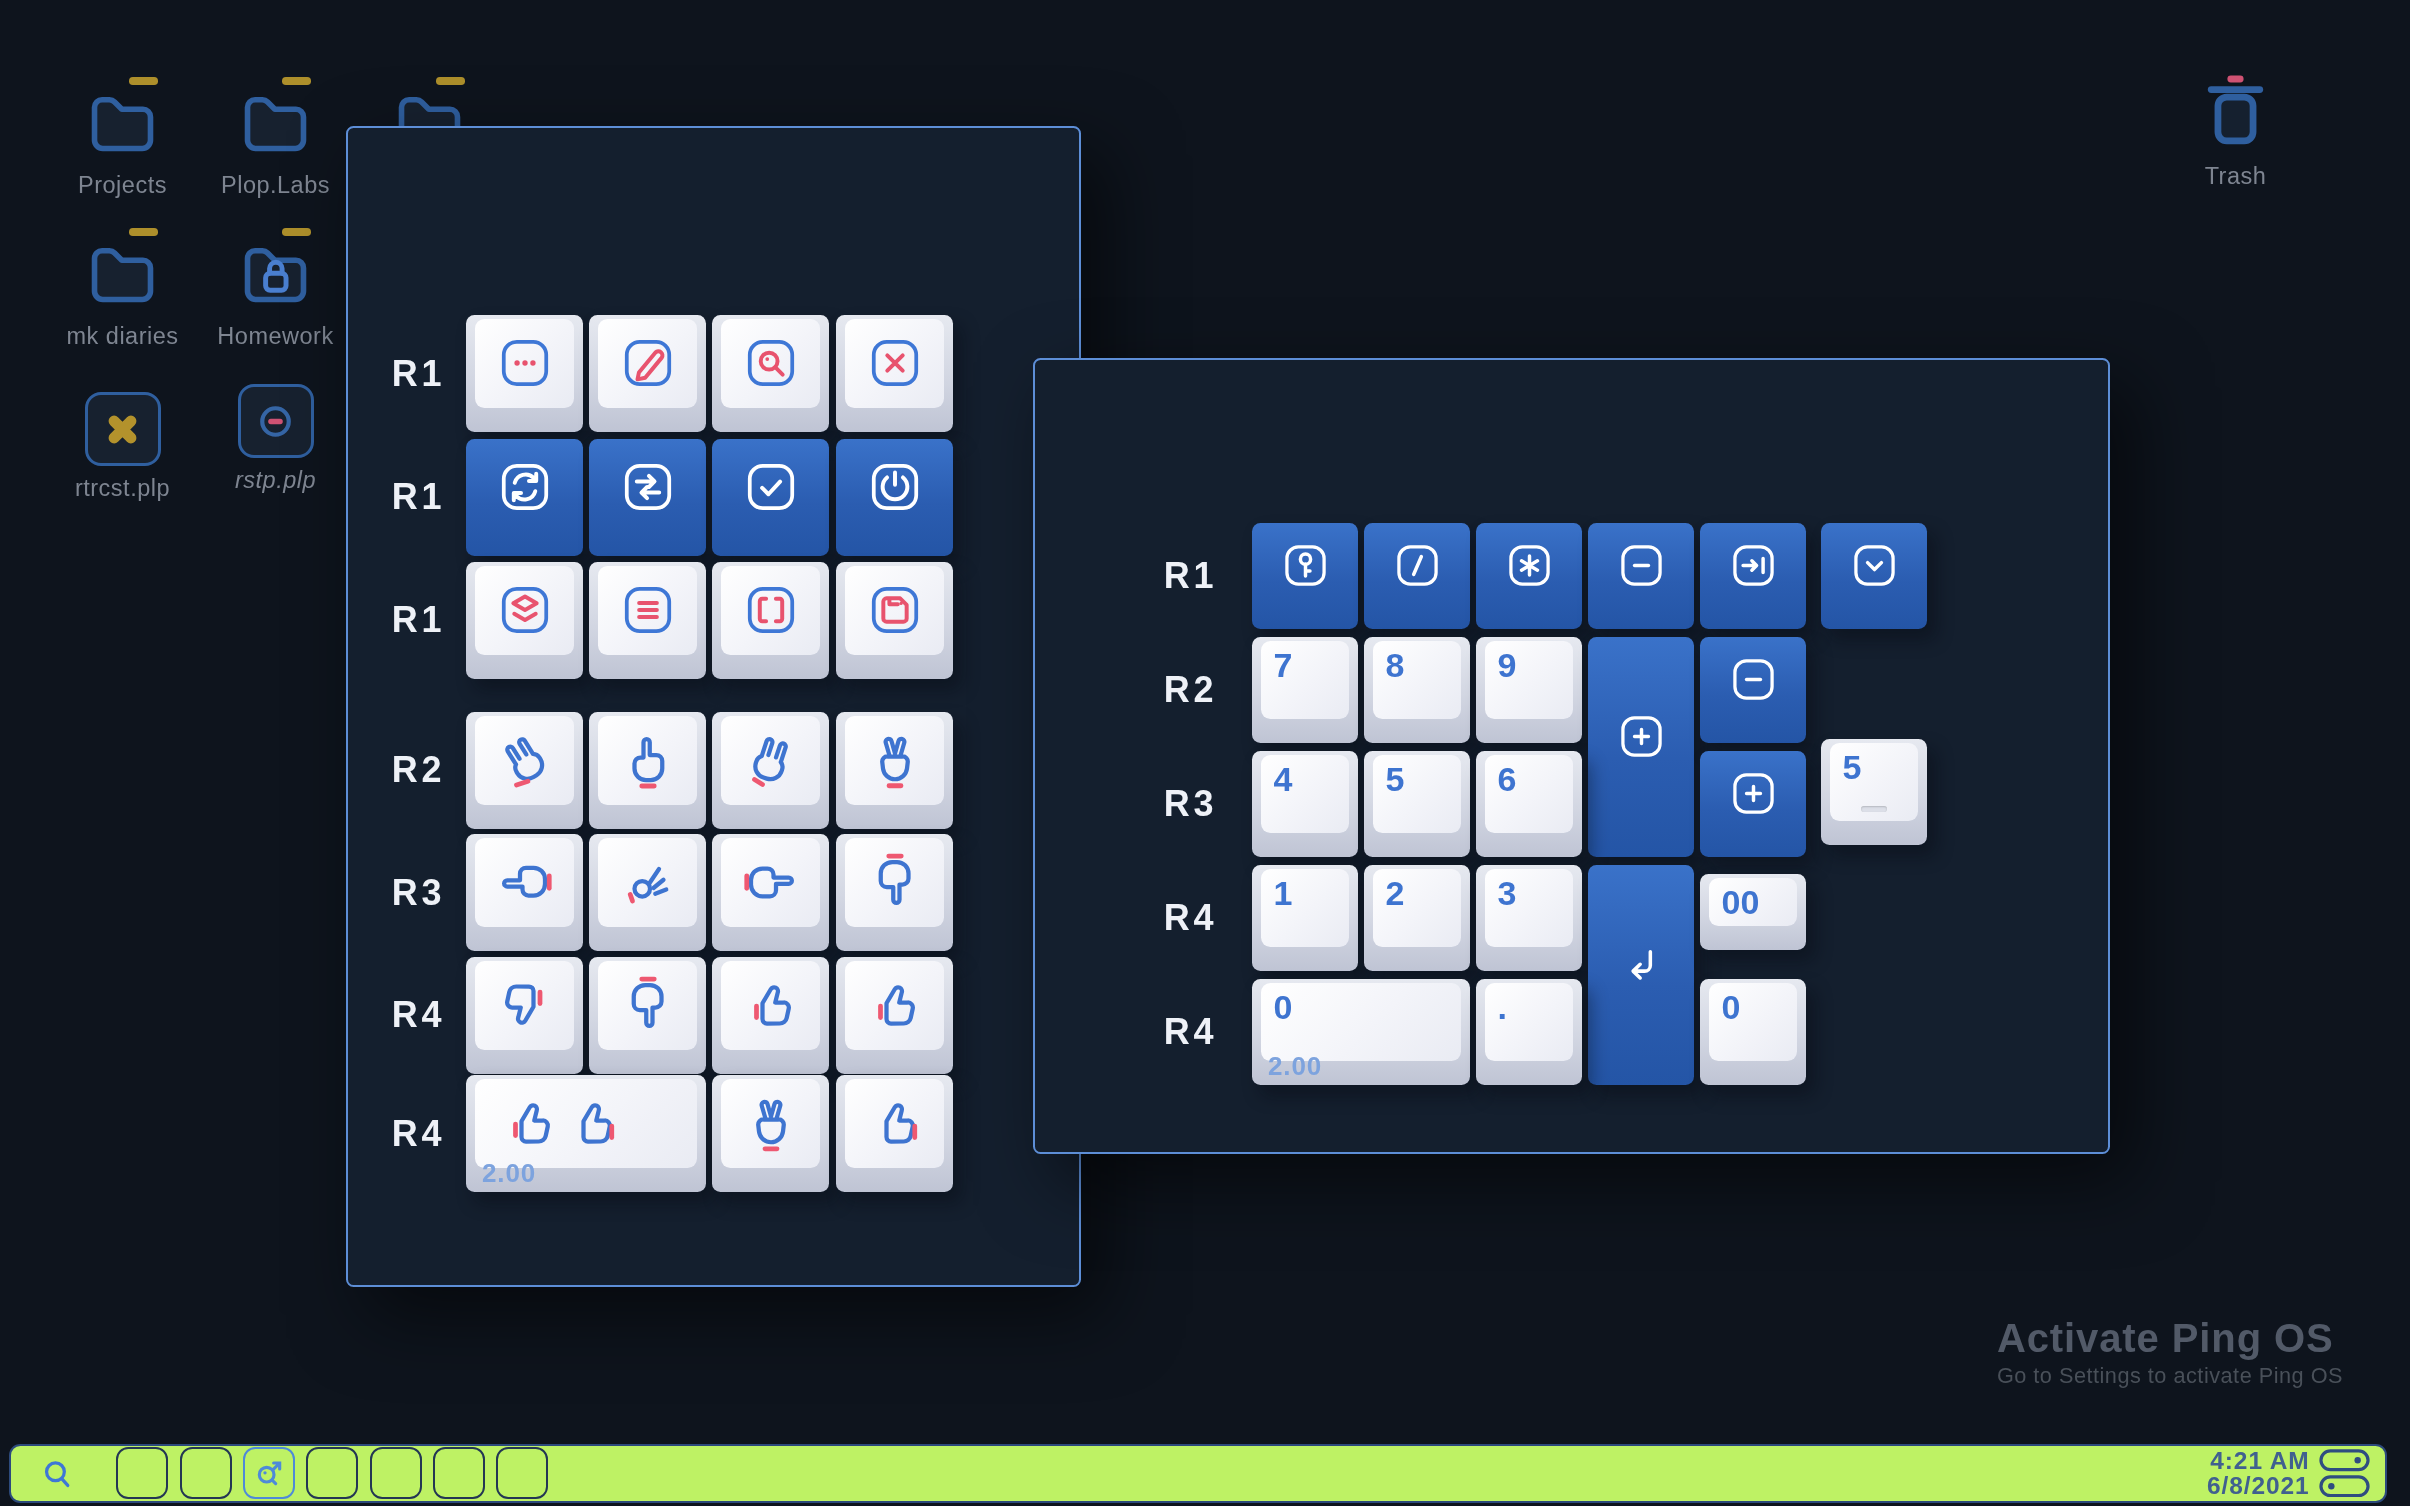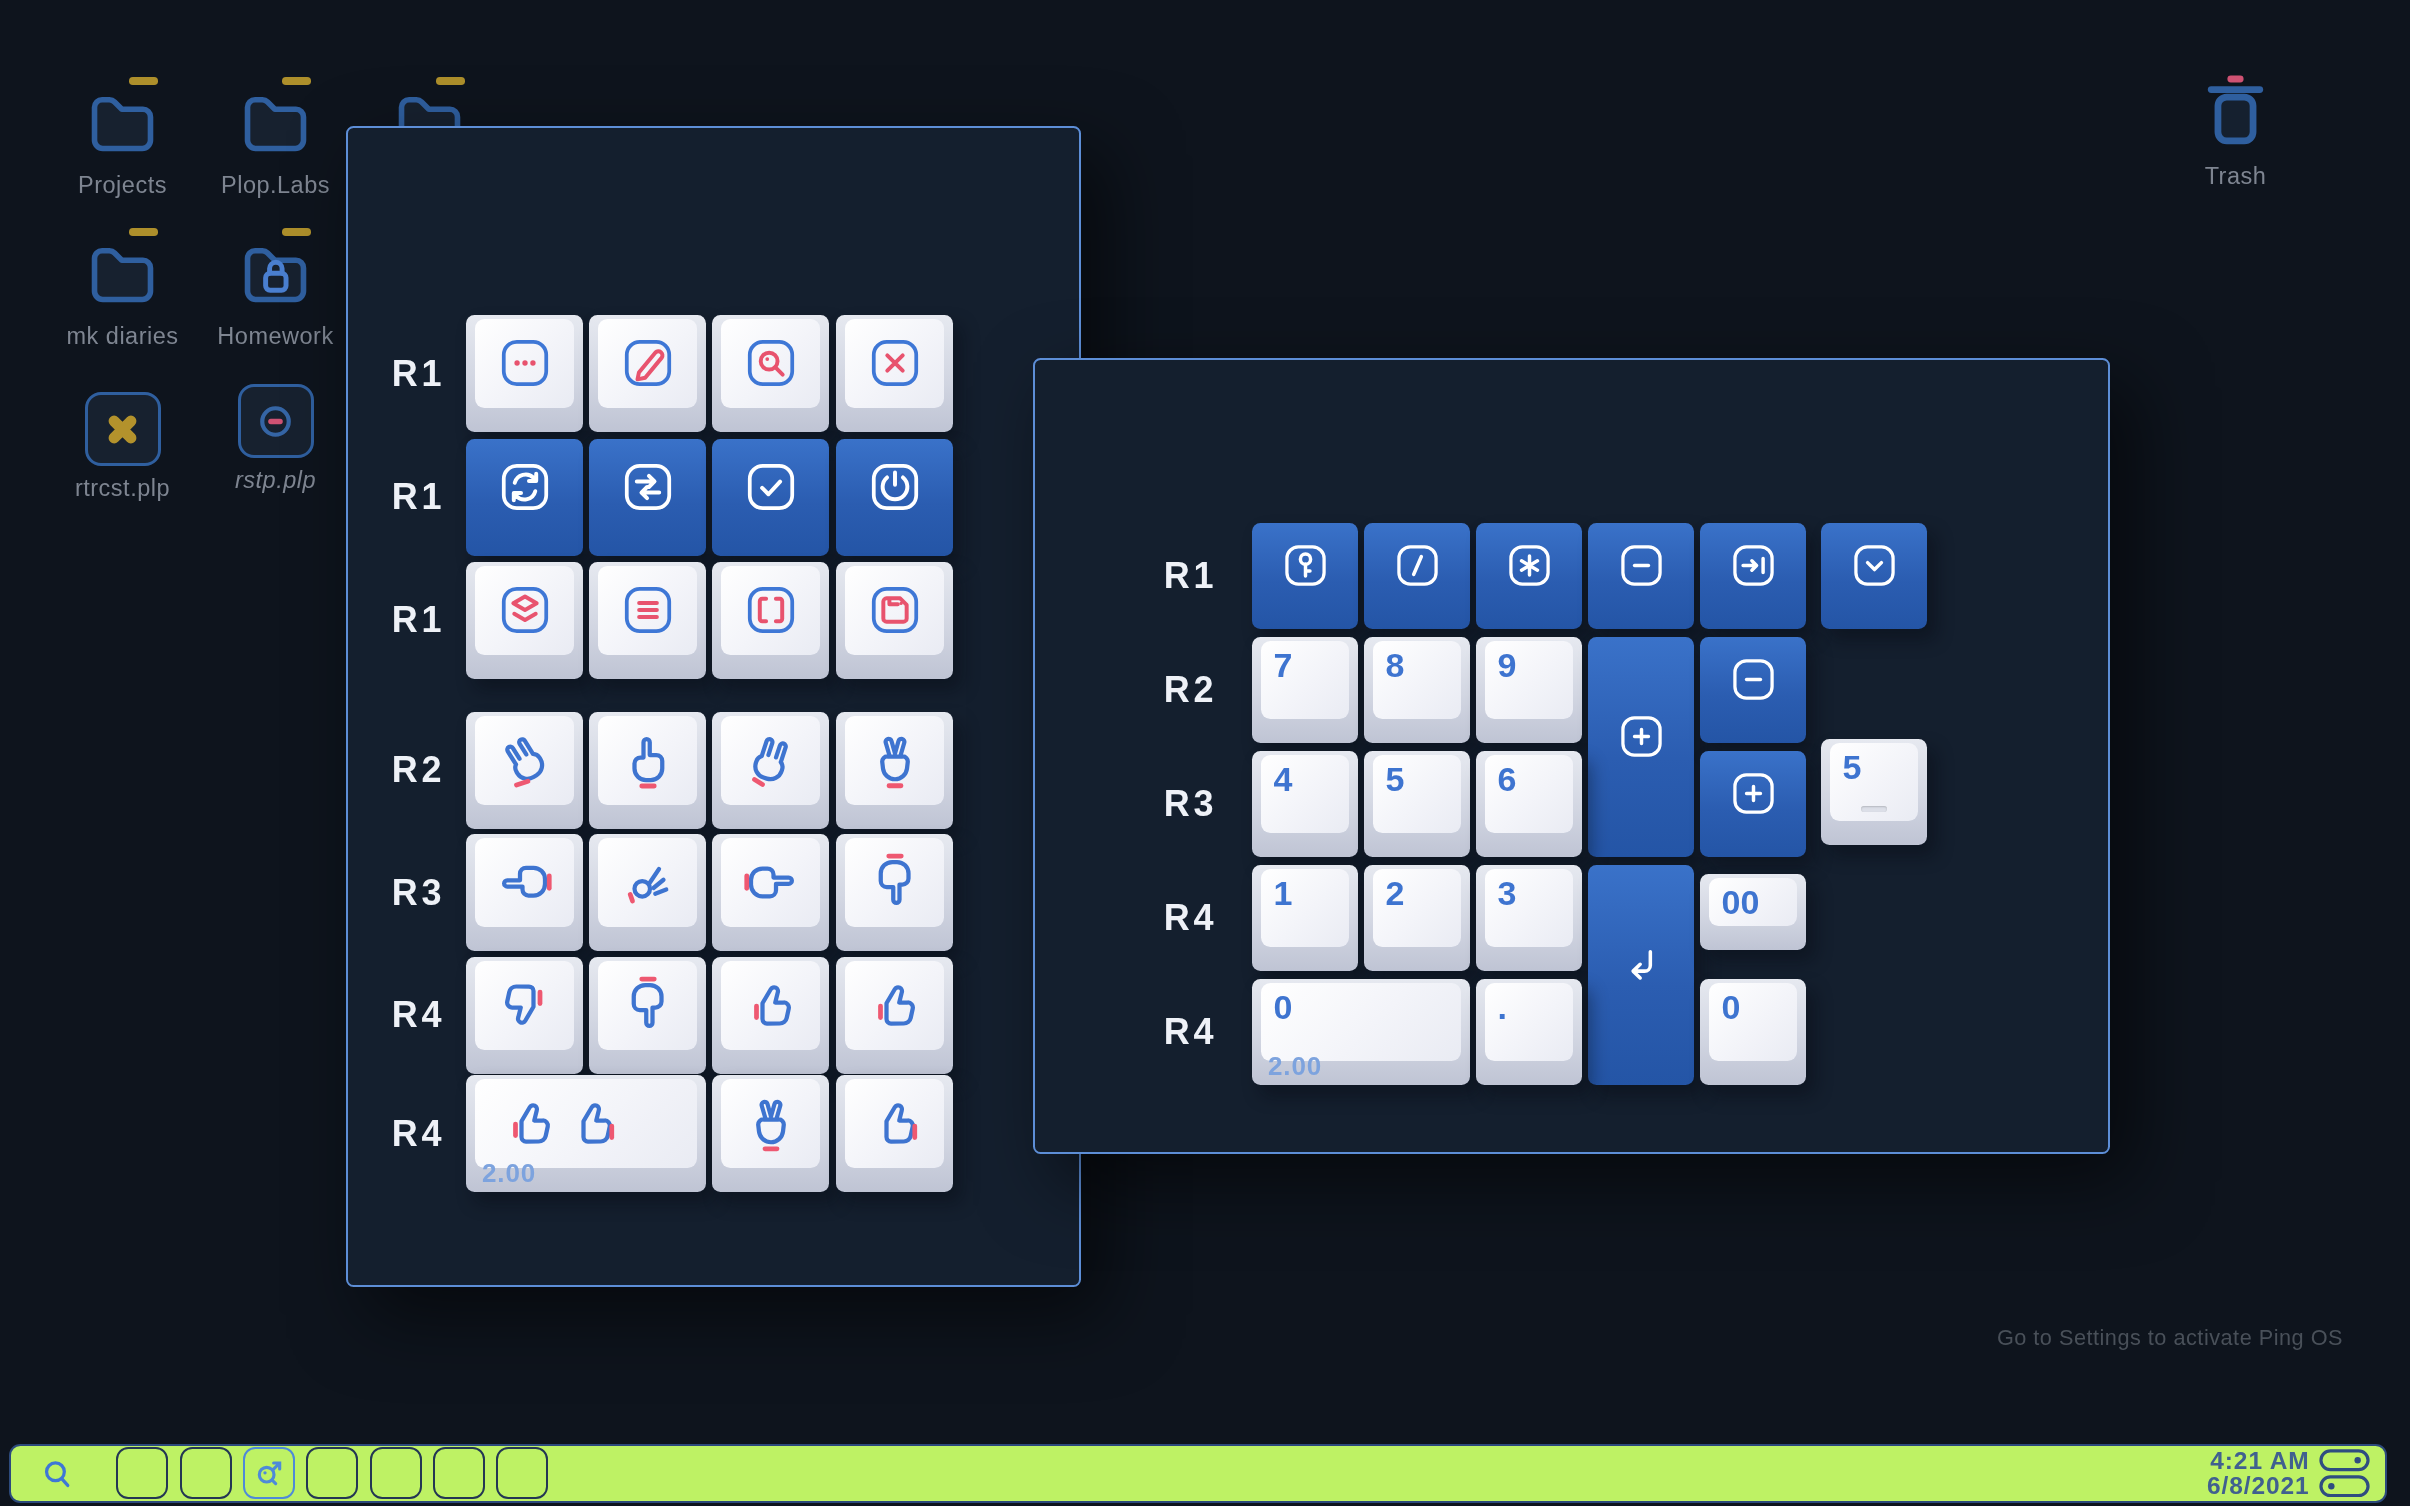--- a/index.html
+++ b/index.html
@@ -45,21 +45,21 @@
   svg .box{fill:none;stroke-width:1.6;}
   svg .a{fill:none;stroke-width:1.9;stroke-linecap:round;}
   .leg-red-box .box{stroke:#3e77d6;}  .leg-red-box .g{stroke:#e8536e;}  .leg-red-box .f{fill:#e8536e;}
   .leg-white-box .box{stroke:#fff;}   .leg-white-box .g{stroke:#fff;}
   .leg-hand .g{stroke:#3e74d0;}       .leg-hand .a{stroke:#ee5871;}
   .leg-white-bare .g{stroke:#fff;stroke-width:1.6;}
 
   
   .activate{position:absolute;right:68px;top:1316px;text-align:left;}
   .act-h{color:#525a68;font-size:40px;font-weight:700;letter-spacing:0.9px;}
-  .act-s{color:#495059;font-size:21.7px;margin-top:9px;letter-spacing:0.5px;}
+  .act-s{color:#495059;font-size:21.7px;margin-top:2px;letter-spacing:0.5px;}
 
   
   .taskbar{position:absolute;left:9.4px;right:24px;top:1444px;height:55px;background:#bef264;
     border:2.8px solid #2c4a7c;border-radius:11.3px;}
   .tb-search{position:absolute;left:26px;top:7.5px;}
   .slots{position:absolute;left:105px;top:2.8px;display:flex;gap:11.3px;align-items:center;height:49px;}
   .slot{width:48px;height:48px;border:2.4px solid #233753;border-radius:12.2px;display:flex;
     align-items:center;justify-content:center;}
   .slot.active{border-color:#4e8ad9;}
   .tray{position:absolute;right:15px;top:1.9px;}
@@ -513,20 +513,21 @@
         </div>
       </div>
       <div class="key capw" style="left: 665px; top: 619px; width: 106px; height: 106px;">
         <div class="ktop">
           <span class="tleg">0</span>
         </div>
       </div>
     </div>
 
   <div class="activate">
+    <div class="act-h">Activate Ping OS</div>
     <div class="act-s">Go to Settings to activate Ping OS</div>
   </div>
 
   <div class="taskbar">
     <div class="tb-search">
       <svg width="41" height="41" viewBox="0 0 24 24">
           <g fill="none" stroke="#3e77d6" stroke-width="1.9" stroke-linecap="round">
             <circle cx="10.8" cy="10.4" r="5.2"></circle>
             <path d="M14.6 14.6 18 18.4"></path>
           </g>

